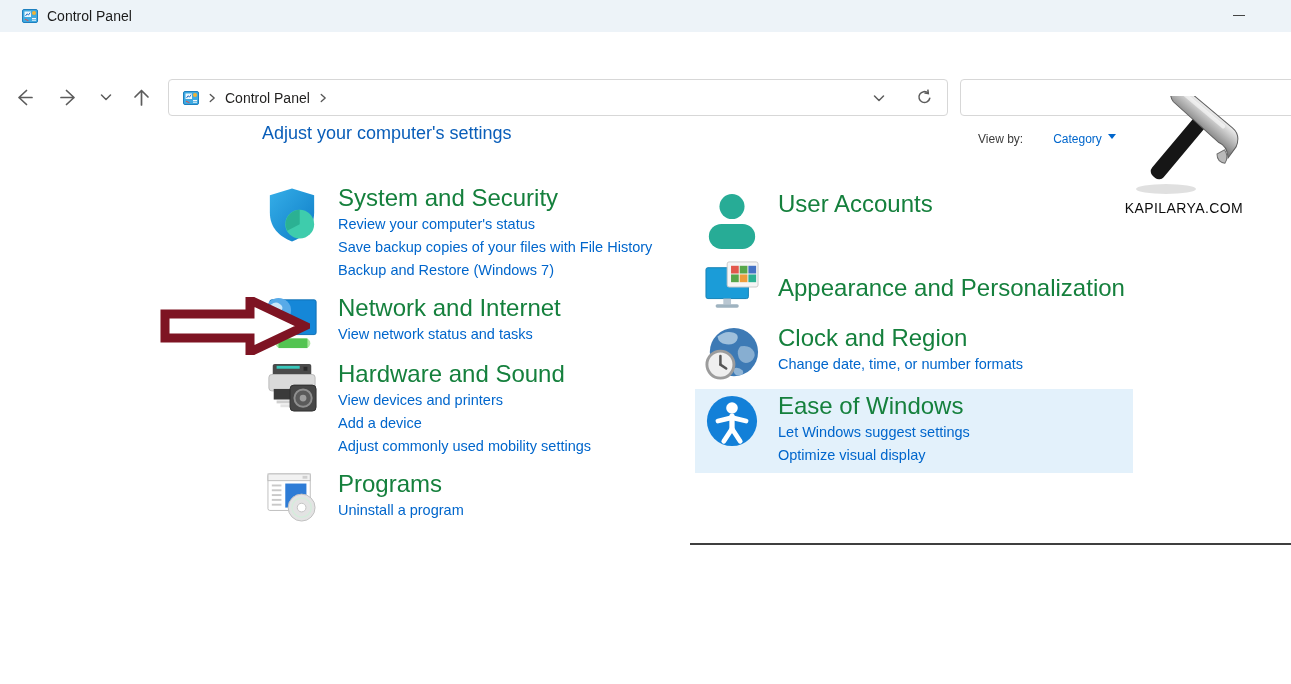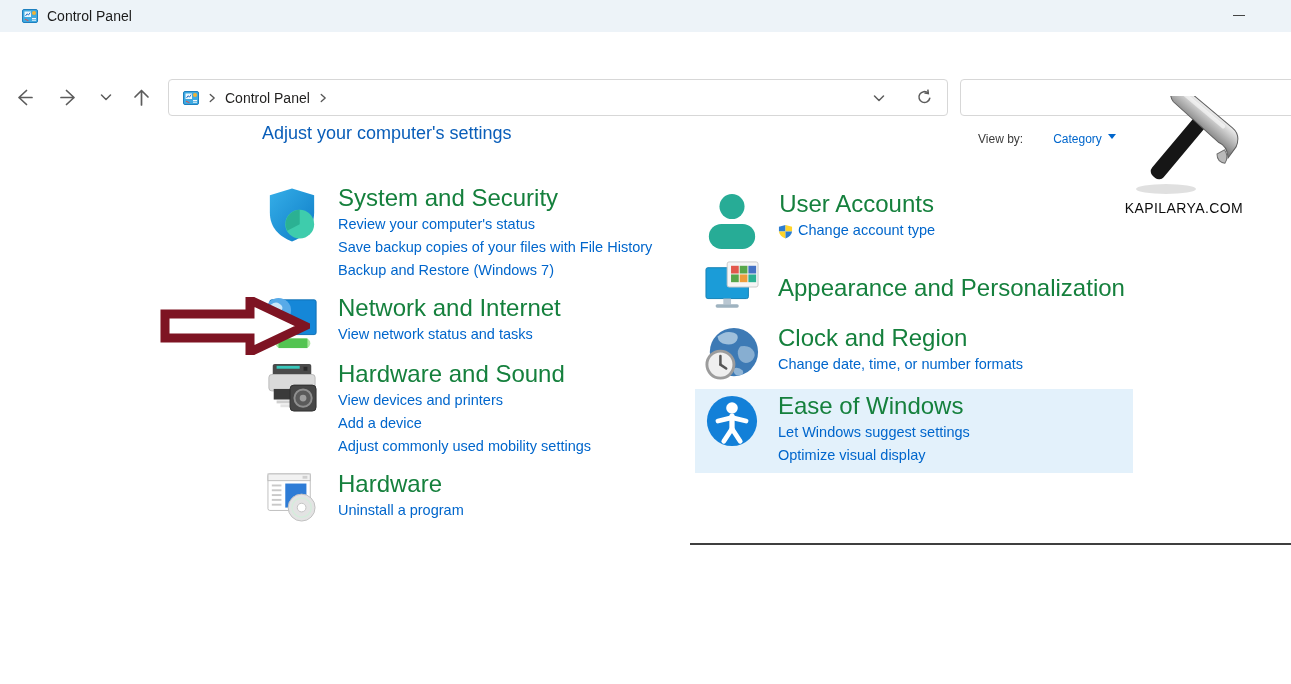--- a/index.html
+++ b/index.html
@@ -247,47 +247,36 @@
             <line x1="6" y1="29" x2="16" y2="29"></line>
           <line x1="6" y1="34" x2="16" y2="34"></line>
         </g>
         <rect x="20" y="12" width="22" height="25" fill="#2E7CD6"></rect>
         <circle cx="37" cy="37" r="14" fill="#E3E3E3" stroke="#bfbfbf"></circle>
         <circle cx="37" cy="37" r="10" fill="none" stroke="#d5ecdc" stroke-width="1.5"></circle>
         <circle cx="37" cy="37" r="4.5" fill="#fff" stroke="#c2c2c2"></circle>
       </svg>
     </div>
     <div>
-      <a class="cat-title">Hardware</a>
+      <a class="cat-title">Programs</a>
       <div class="cat-links">
         <a>Uninstall a program</a>
       </div>
     </div>
   </div>
 
   <div class="cat" style="left:703px; top:192px;text-align:center;">
     <div class="icon-box">
       <svg width="54" height="58" viewBox="0 0 56 60">
         <circle cx="28" cy="15" r="13" fill="#27AC96"></circle>
         <rect x="4" y="33" width="48" height="26" rx="13" fill="#27AC96"></rect>
       </svg>
     </div>
     <div>
       <a class="cat-title">User Accounts</a>
-      <div class="cat-links">
-        <span class="link-row">
-          <svg class="uac" width="15" height="15" viewBox="0 0 16 16">
-            <path d="M1 3 L8 1 V8 H1 Z" fill="#2D7DD2"></path>
-            <path d="M8 1 L15 3 V8 H8 Z" fill="#FFD42A"></path>
-            <path d="M1 8 H8 V15.5 C4 14 1.5 11.5 1 8 Z" fill="#FFD42A"></path>
-            <path d="M8 8 H15 C14.5 11.5 12 14 8 15.5 Z" fill="#2D7DD2"></path>
-          </svg>
-          <a>Change account type</a>
-        </span>
-      </div>
     </div>
   </div>
 
   <div class="cat" style="left:703px; top:260px;">
     <div class="icon-box">
       <svg width="56" height="54" viewBox="0 0 58 56">
         <rect x="2" y="8" width="44" height="32" rx="2" fill="#1B9CD8" stroke="#1380B4"></rect>
         <rect x="20" y="40" width="8" height="6" fill="#B9C7D2"></rect>
         <rect x="12" y="46" width="24" height="3.5" rx="1.7" fill="#9FB3C0"></rect>
         <rect x="24" y="2" width="32" height="26" rx="2" fill="#F5F5F5" stroke="#C9C9C9"></rect>

